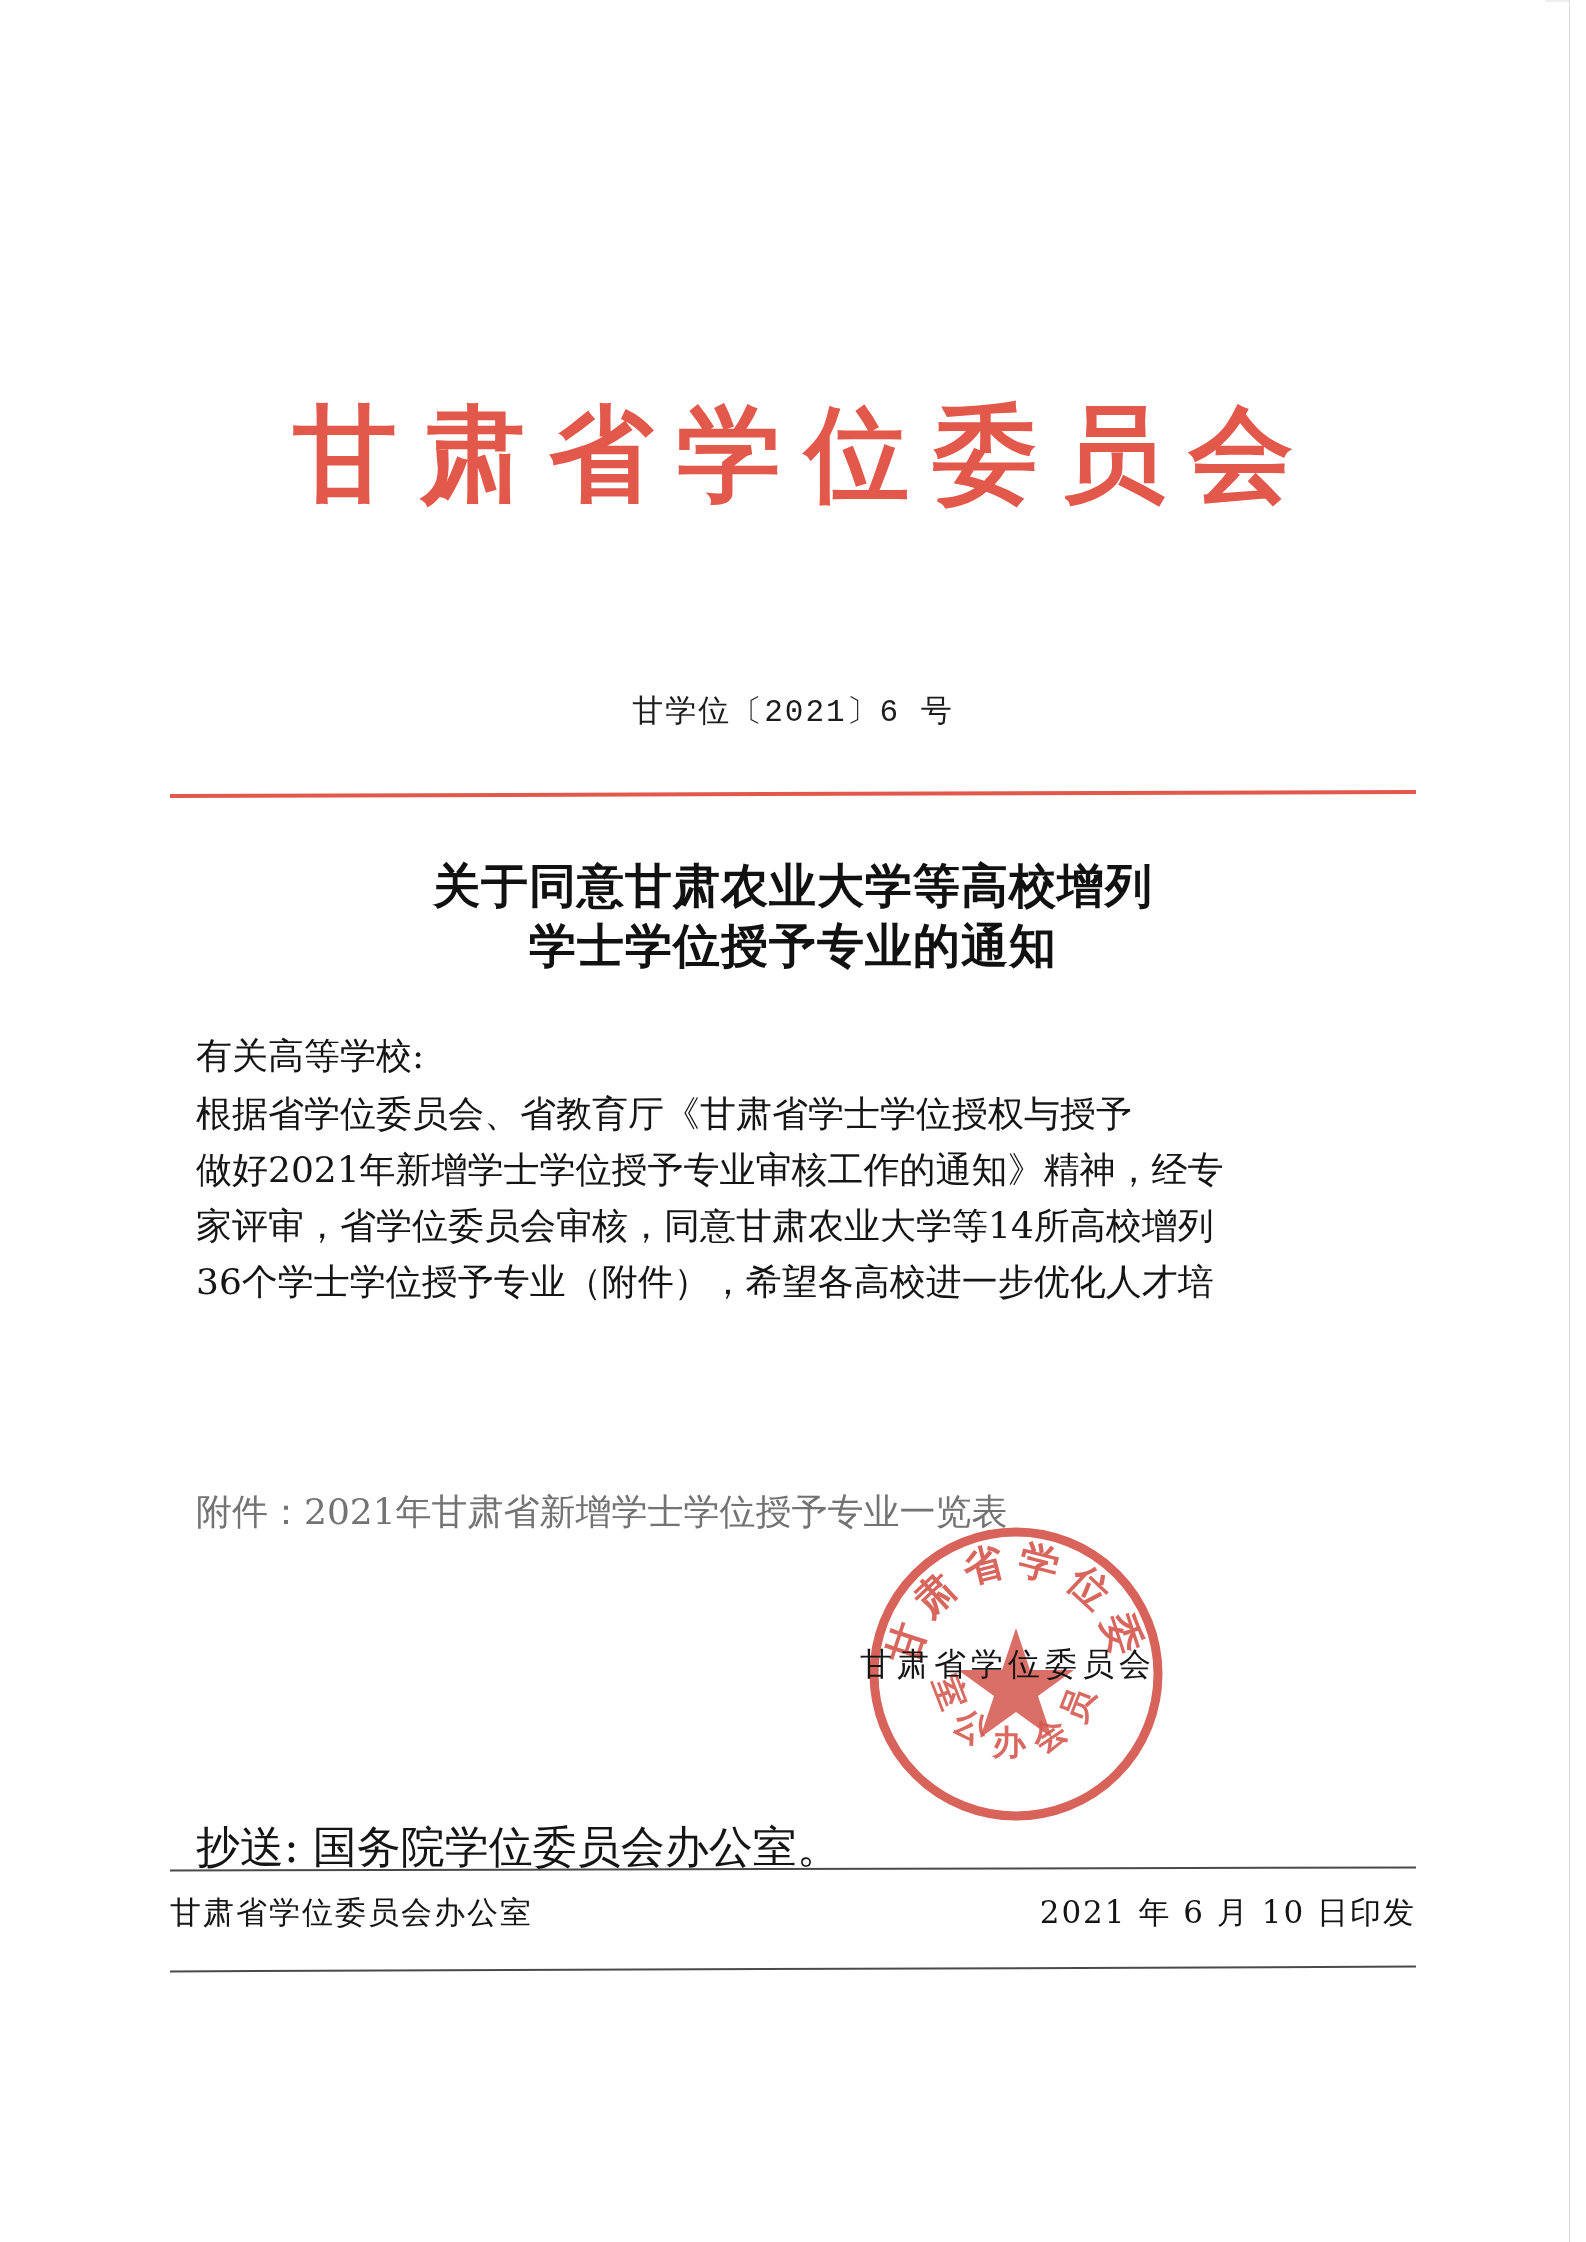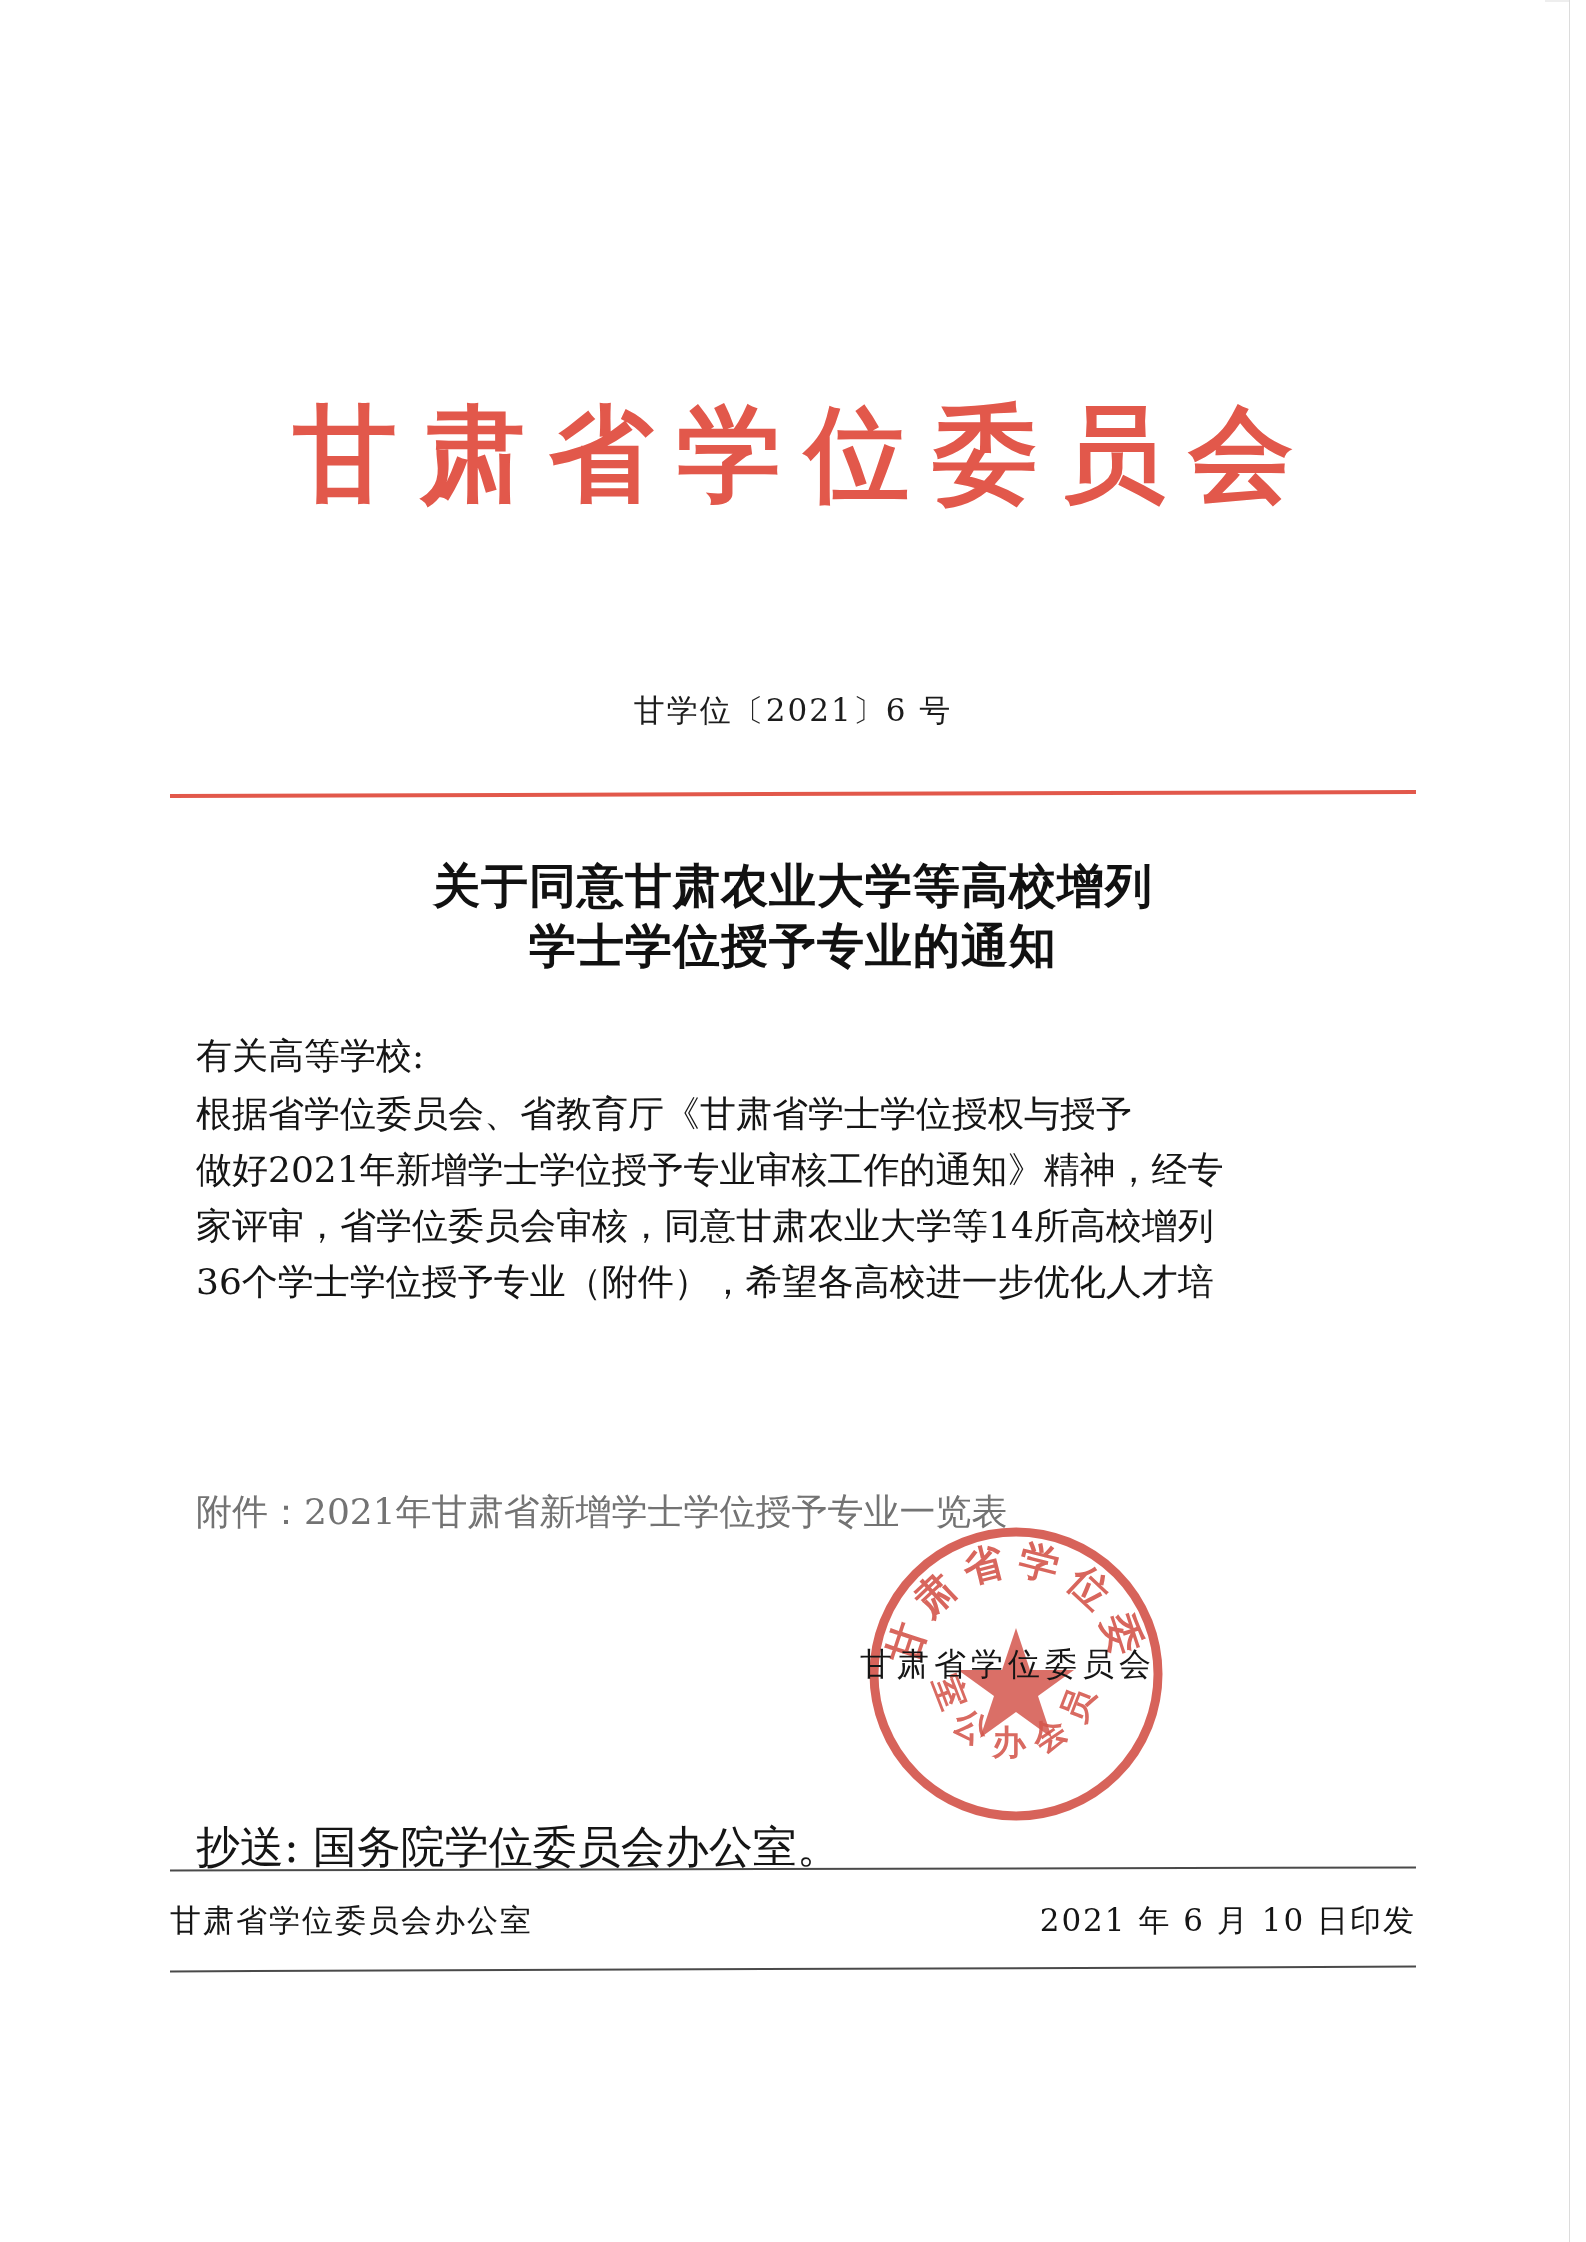--- a/index.html
+++ b/index.html
@@ -56,20 +56,21 @@
   .doc-number {
     position: absolute;
     top: 690px;
     left: 0;
     width: 1586px;
     text-align: center;
     color: #1c1c1c;
     font-size: 31px;
     letter-spacing: 2px;
     white-space: nowrap;
+    font-family: Liberation Mono, monospace;
   }
 
   
   .red-rule {
     position: absolute;
     top: 792px;
     left: 170px;
     width: 1246px;
     height: 4px;
     background: #e2584b;
@@ -168,21 +169,20 @@
     top: 1892px;
     left: 170px;
     width: 1246px;
     display: flex;
     justify-content: space-between;
     align-items: baseline;
     color: #151515;
     font-size: 31px;
     letter-spacing: 2px;
     white-space: nowrap;
-    margin-top: 8px;
   }
   .footer-rule-bottom {
     position: absolute;
     top: 1968px;
     left: 170px;
     width: 1246px;
     height: 2px;
     background: #4a4a4a;
     transform: rotate(-0.22deg);
   }

